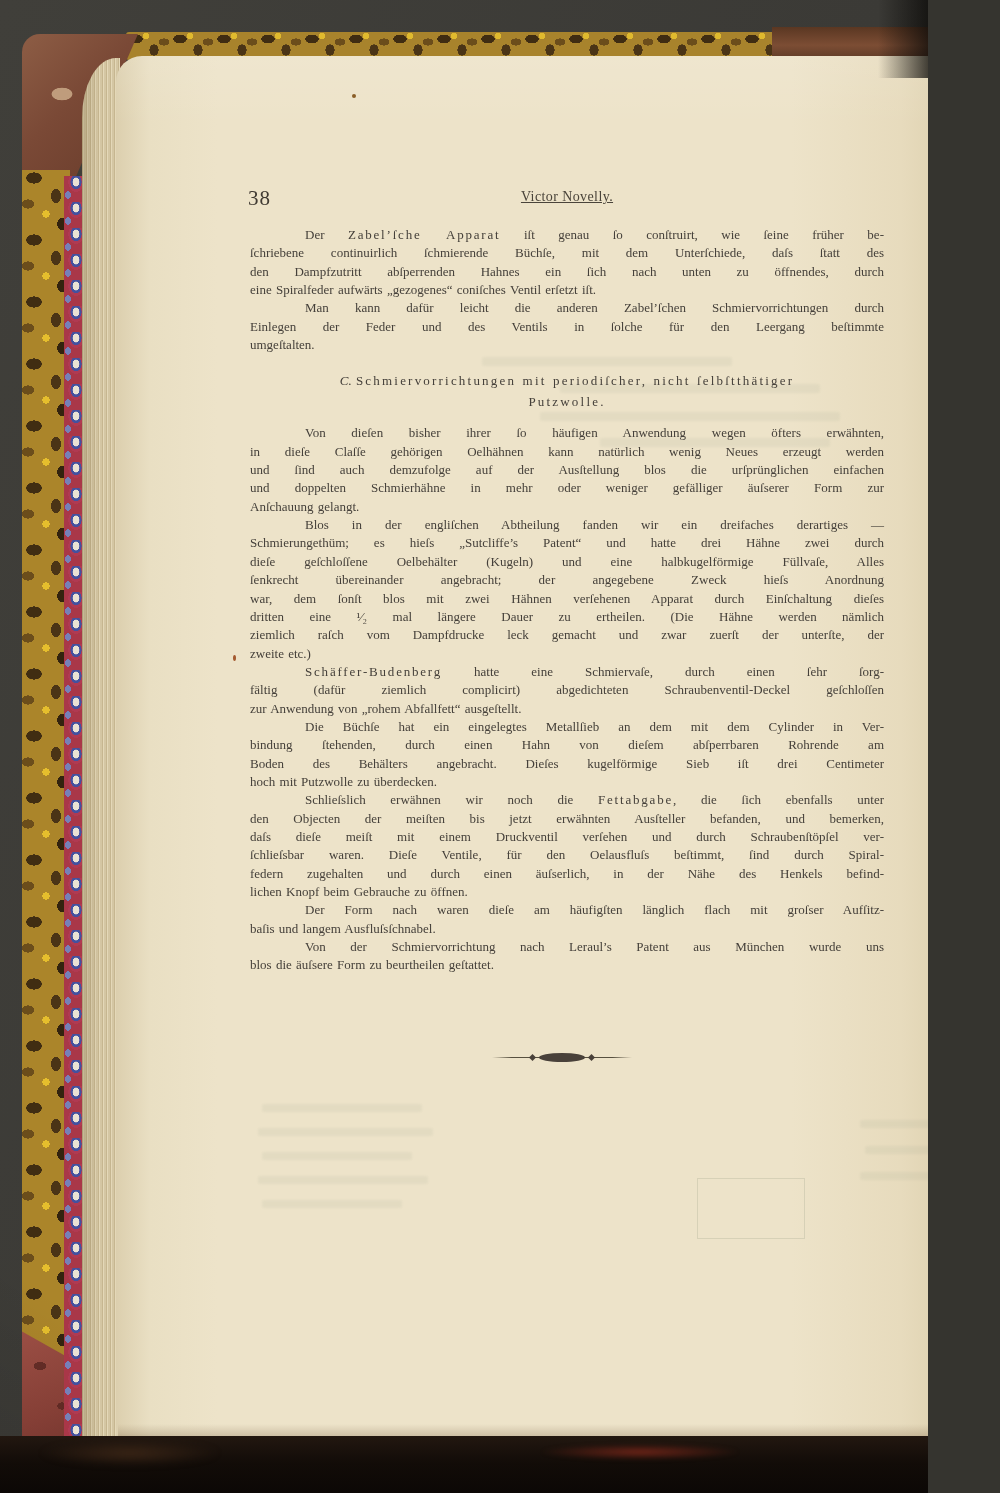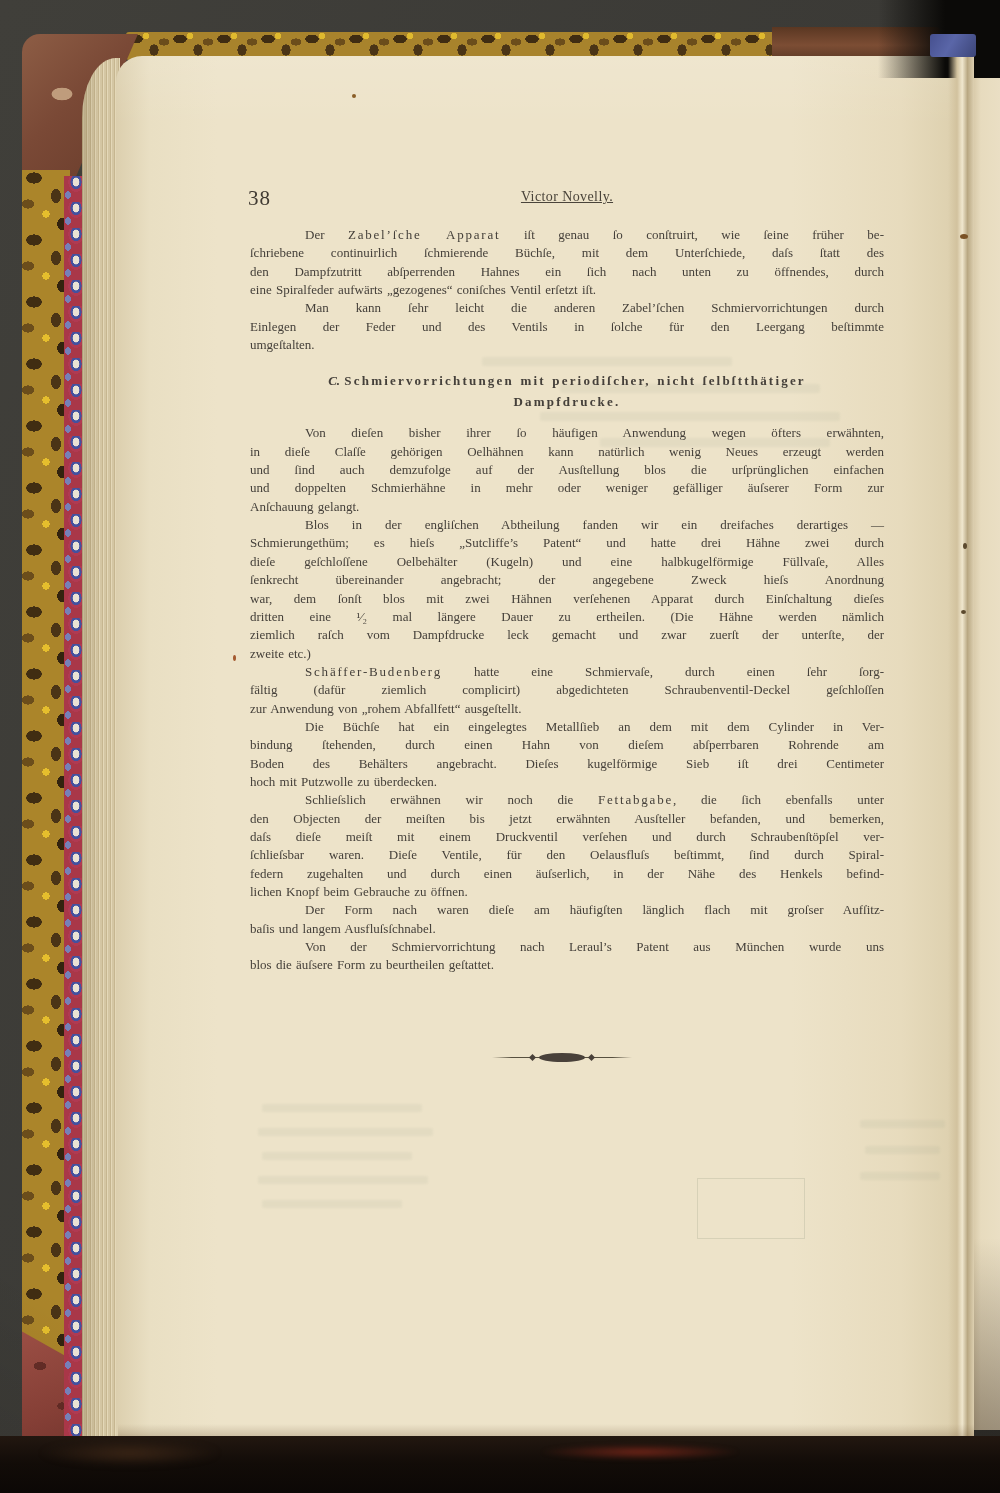--- a/index.html
+++ b/index.html
@@ -1,17 +1,17 @@
 <!DOCTYPE html>
 <html><head>
 <meta charset="utf-8">
 <title>Book page 38 — Victor Novelly</title>
 <style>
   html,body{margin:0;padding:0;background:#35342f;}
-  #stage{position:relative;width:1000px;height:1493px;overflow:hidden;
+  #stage{position:relative;width:928px;height:1493px;overflow:hidden;
     background:linear-gradient(115deg,#403f3a 0%,#3b3a36 55%,#2e2c28 100%);
     font-family:"Liberation Serif","DejaVu Serif",serif;}
   #stage::after{content:"";position:absolute;inset:0;pointer-events:none;
     background:radial-gradient(130% 90% at 45% 40%,transparent 60%,rgba(0,0,0,.25) 100%);}
   .abs{position:absolute;}
 
   
   .corner-black{left:878px;top:0;width:122px;height:78px;
     background:linear-gradient(to left,#0b0a08 45%,rgba(11,10,8,0) 100%);z-index:3;}
 
@@ -93,21 +93,21 @@
   
   .pagenum{left:248px;top:186px;z-index:8;font-size:21px;color:#413b33;
     letter-spacing:1px;}
   .runhead{left:250px;top:189px;width:634px;text-align:center;z-index:8;
     font-size:14px;color:#4a443a;letter-spacing:.4px;text-decoration:underline;}
   .text-body{left:250px;top:226px;width:634px;z-index:8;color:#45403a;}
   .tline{font-size:13px;height:18.35px;line-height:18.35px;
     text-align:justify;text-align-last:justify;word-spacing:1px;}
   .tline.first{text-indent:55px;}
   .tline.last{text-align-last:left;}
-  .sec-heading{margin:16px 0 12px;font-weight:bold;}
+  .sec-heading{margin:16px 0 12px;}
   .sec-heading .tline{height:21px;line-height:21px;text-align:center;text-align-last:center;}
   .sec-heading .sp{letter-spacing:2.2px;}
   .sec-para .sp{letter-spacing:1.8px;}
   .it{font-style:italic;}
 
   
   .divider{left:492px;top:1050px;width:140px;height:14px;z-index:8;}
   .div-line{position:absolute;top:7px;left:0;width:140px;height:1px;
     background:linear-gradient(90deg,rgba(74,66,56,0),#57503f 14%,#57503f 86%,rgba(74,66,56,0));}
   .div-lens{position:absolute;left:47px;top:3px;width:46px;height:9px;
@@ -159,27 +159,27 @@
   <div class="abs pagenum">38</div>
   <div class="abs runhead">Victor Novelly.</div>
   <div class="abs text-body">
       <div class="sec-para">
         <div class="tline first"><span>Der </span><span class="sp">Zabel’ſche Apparat</span><span> iſt genau ſo conſtruirt, wie ſeine früher be-</span></div>
         <div class="tline"><span>ſchriebene continuirlich ſchmierende Büchſe, mit dem Unterſchiede, daſs ſtatt des</span></div>
         <div class="tline"><span>den Dampfzutritt abſperrenden Hahnes ein ſich nach unten zu öffnendes, durch</span></div>
         <div class="tline last"><span>eine Spiralfeder aufwärts „gezogenes“ coniſches Ventil erſetzt iſt.</span></div>
       </div>
       <div class="sec-para">
-        <div class="tline first"><span>Man kann ſehr leicht die anderen Zabel’ſchen Schmiervorrichtungen durch</span></div>
+        <div class="tline first"><span>Man kann dafür leicht die anderen Zabel’ſchen Schmiervorrichtungen durch</span></div>
         <div class="tline"><span>Einlegen der Feder und des Ventils in ſolche für den Leergang beſtimmte</span></div>
         <div class="tline last"><span>umgeſtalten.</span></div>
       </div>
       <div class="sec-heading">
         <div class="tline"><span class="it">C. </span><span class="sp">Schmiervorrichtungen mit periodiſcher, nicht ſelbſtthätiger</span></div>
-        <div class="tline"><span class="sp">Dampfdrucke.</span></div>
+        <div class="tline"><span class="sp">Putzwolle.</span></div>
       </div>
       <div class="sec-para">
         <div class="tline first"><span>Von dieſen bisher ihrer ſo häufigen Anwendung wegen öfters erwähnten,</span></div>
         <div class="tline"><span>in dieſe Claſſe gehörigen Oelhähnen kann natürlich wenig Neues erzeugt werden</span></div>
         <div class="tline"><span>und ſind auch demzufolge auf der Ausſtellung blos die urſprünglichen einfachen</span></div>
         <div class="tline"><span>und doppelten Schmierhähne in mehr oder weniger gefälliger äuſserer Form zur</span></div>
         <div class="tline last"><span>Anſchauung gelangt.</span></div>
       </div>
       <div class="sec-para">
         <div class="tline first"><span>Blos in der engliſchen Abtheilung fanden wir ein dreifaches derartiges —</span></div>

